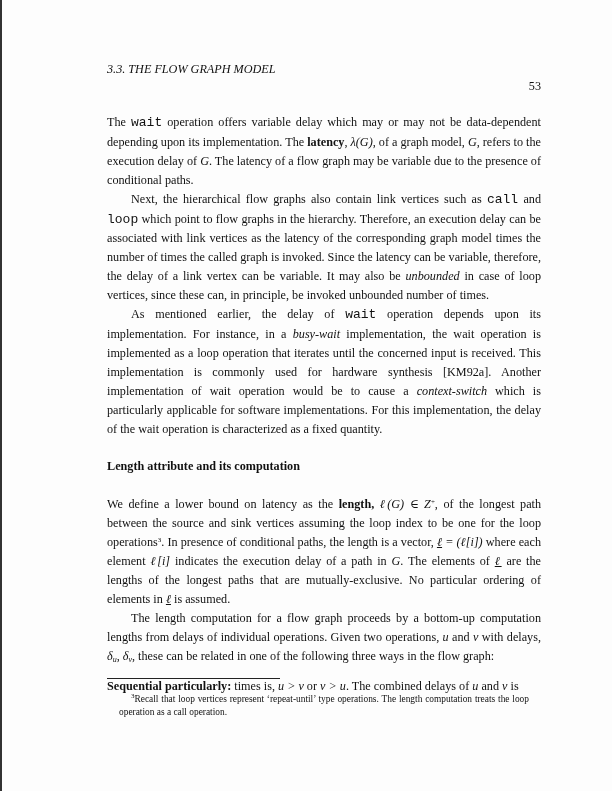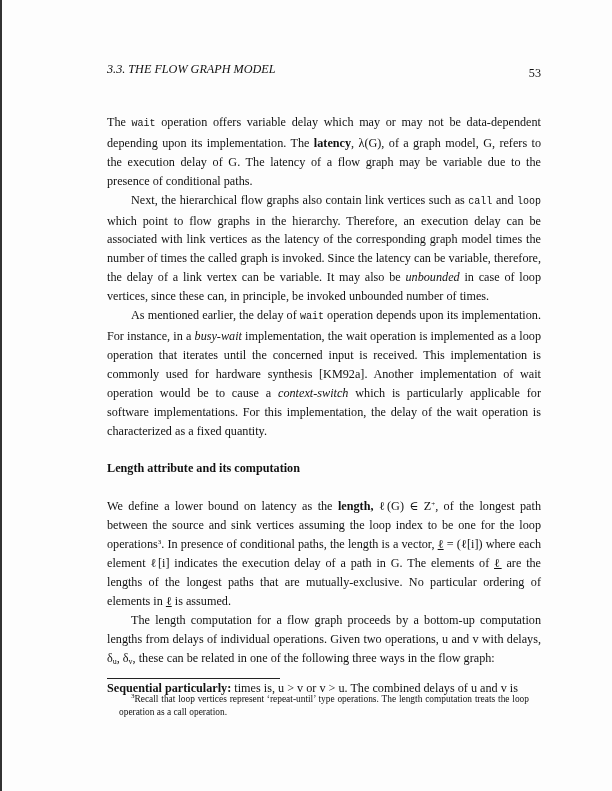--- a/index.html
+++ b/index.html
@@ -1,27 +1,27 @@
 <!DOCTYPE html>
 <html><head>
 <meta charset="utf-8">
 <style>
   html, body { margin:0; padding:0; background:#fdfdfd; }
   body { width:612px; height:791px; position:relative; overflow:hidden;
          font-family:"Liberation Serif", "DejaVu Serif", serif; color:#111; }
   .scan-edge { position:absolute; left:0; top:0; width:2px; height:791px; background:#333; }
   .header { position:absolute; left:107px; top:62px; width:434px; font-size:12.2px; }
   .header .title { font-style:italic; position:absolute; left:0; top:0; }
-  .header .pnum { position:absolute; right:0; top:4px; }
+  .header .pnum { position:absolute; right:0; top:17px; }
   .body { position:absolute; left:107px; top:113px; width:434px; font-size:12.2px;
           line-height:18.9px; text-align:justify; }
   .body p { margin:0; }
   .indent { text-indent:24px; }
-  .tt { font-family:"Liberation Mono", "DejaVu Sans Mono", monospace; font-size:10px; }
-  .m { }
+  .tt { font-family:"Liberation Mono", "DejaVu Sans Mono", monospace; font-size:13px; }
+  .m { font-style:italic; }
   .ul { text-decoration:underline; }
   .heading { font-weight:bold; margin-top:19px !important; margin-bottom:19px !important; }
   .seq { margin-top:8px !important; }
   .fnrule { position:absolute; left:107px; top:678px; width:173px; height:0; border-top:1px solid #222; }
   .footnote { position:absolute; left:107px; top:681px; width:434px; font-size:9.4px;
               line-height:12.5px; text-align:justify; }
   .footnote p { margin:12px; text-indent:12px; }
   sup { font-size:7px; vertical-align:4px; line-height:0; }
   .sub { font-size:8px; vertical-align:-2px; }
 </style>

